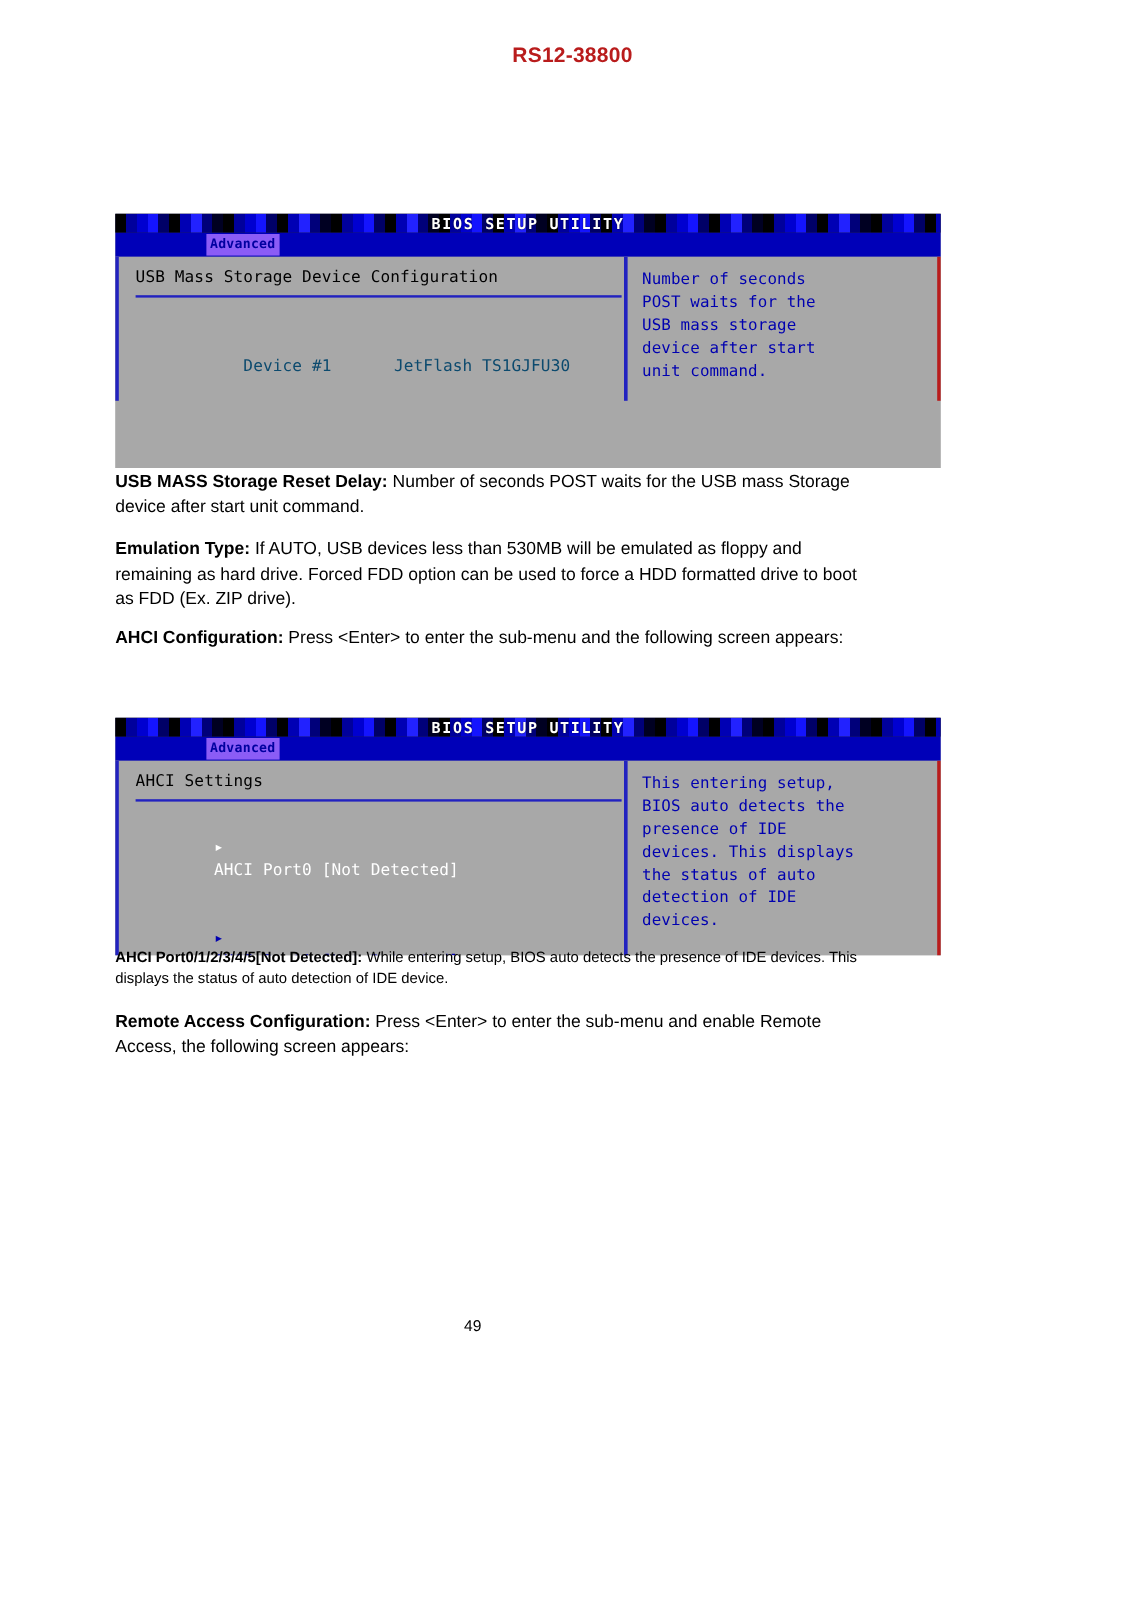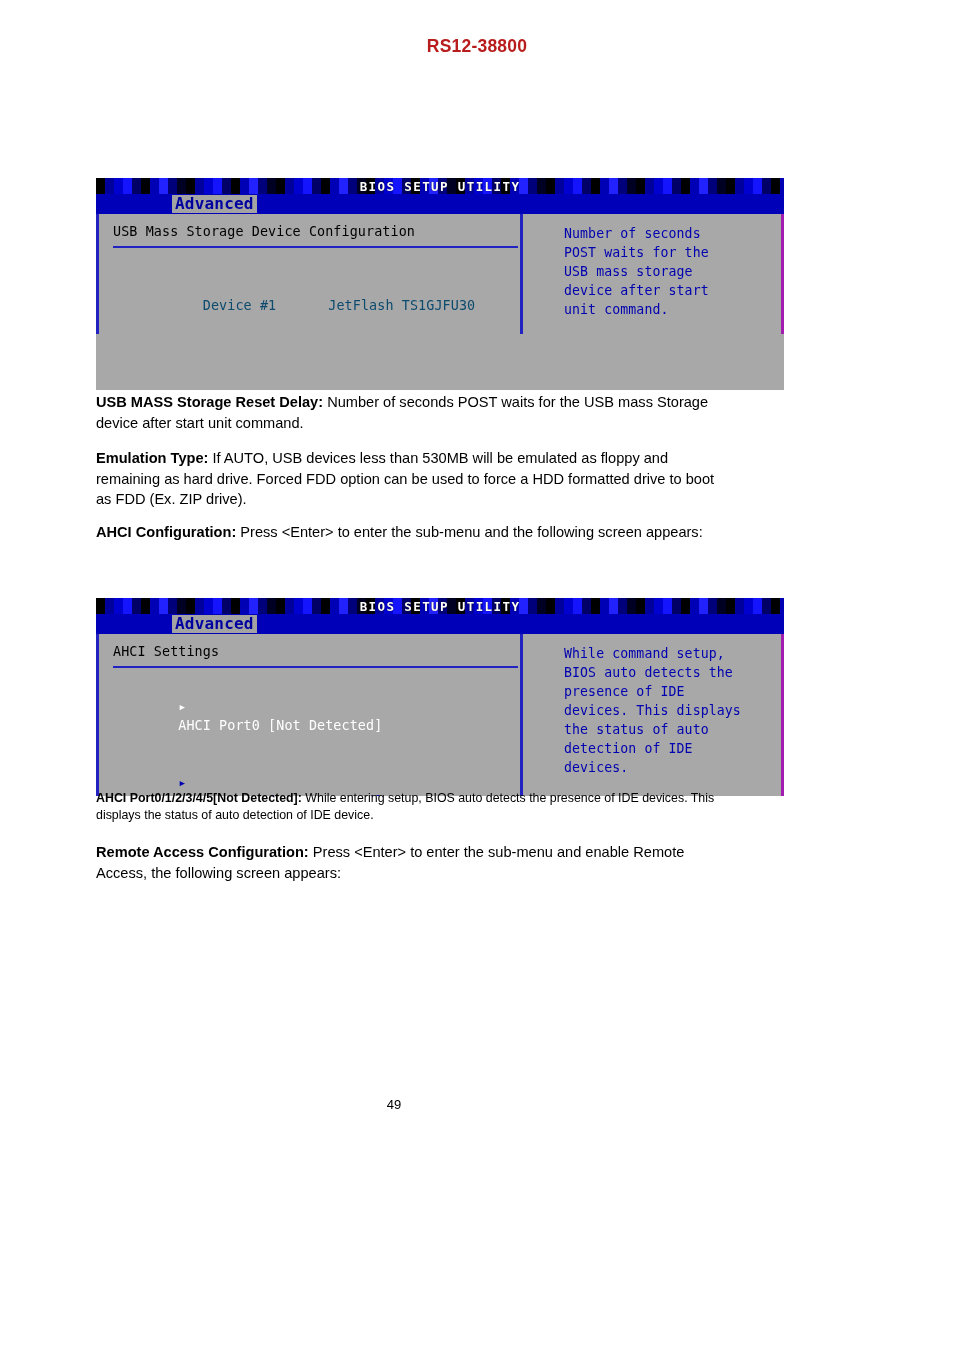--- a/index.html
+++ b/index.html
@@ -117,35 +117,34 @@
     background: #0000b8;
     position: relative;
   }
   .bios-menubar .menu-tab {
     position: absolute;
     left: 76px;
     top: 1px;
     height: 18px;
     line-height: 18px;
     padding: 0 3px;
-    background: #a3a3a3;
+    background: #8b5cf6;
     color: #0000a0;
-    font-size: 16px;
+    font-size: 11px;
     font-weight: bold;
     letter-spacing: 0.2px;
   }
 
   .bios-body {
     position: relative;
     display: flex;
     background: #a8a8a8;
     border-left: 3px solid #2222c0;
-    border-right: 3px solid #a21caf;
+    border-right: 3px solid #b91c1c;
     box-sizing: border-box;
-    gap: 29px;
   }
 
   .bios-left {
     flex: 0 0 424px;
     box-sizing: border-box;
     padding: 10px 0 0 14px;
     border-right: 3px solid #2222c0;
     position: relative;
   }
   .bios-right {
@@ -264,21 +263,21 @@
         <span class="c-white">AHCI Port0 [Not Detected]</span>
       </div>
       <div class="bios-line">
         <span class="arrow c-blue">▸</span>
         <span class="c-blue">AHCI Port1 [Not Detected]</span>
       </div>
 
     </div>
 
     <div class="bios-right">
-      <div class="help-line">While command setup,</div>
+      <div class="help-line">This entering setup,</div>
       <div class="help-line">BIOS auto detects the</div>
       <div class="help-line">presence of IDE</div>
       <div class="help-line">devices. This displays</div>
       <div class="help-line">the status of auto</div>
       <div class="help-line">detection of IDE</div>
       <div class="help-line">devices.</div>
     </div>
   </div>
 </div>
 

